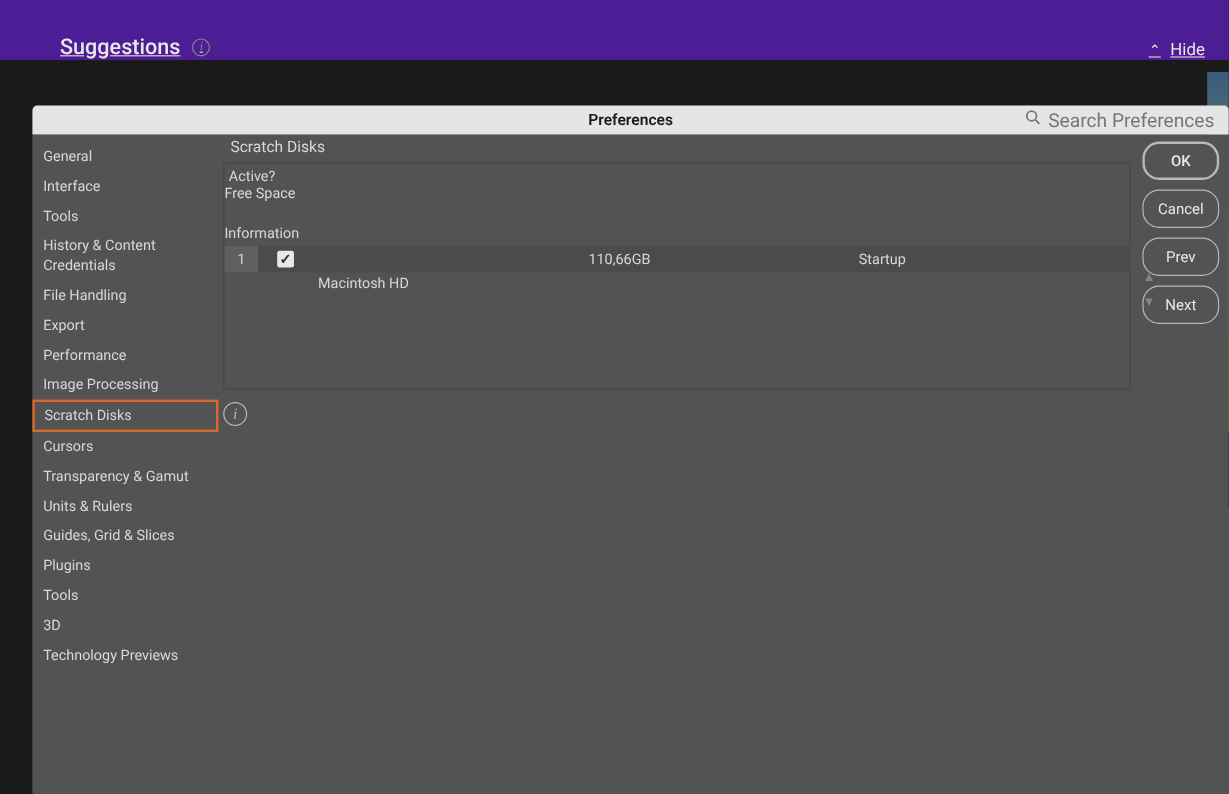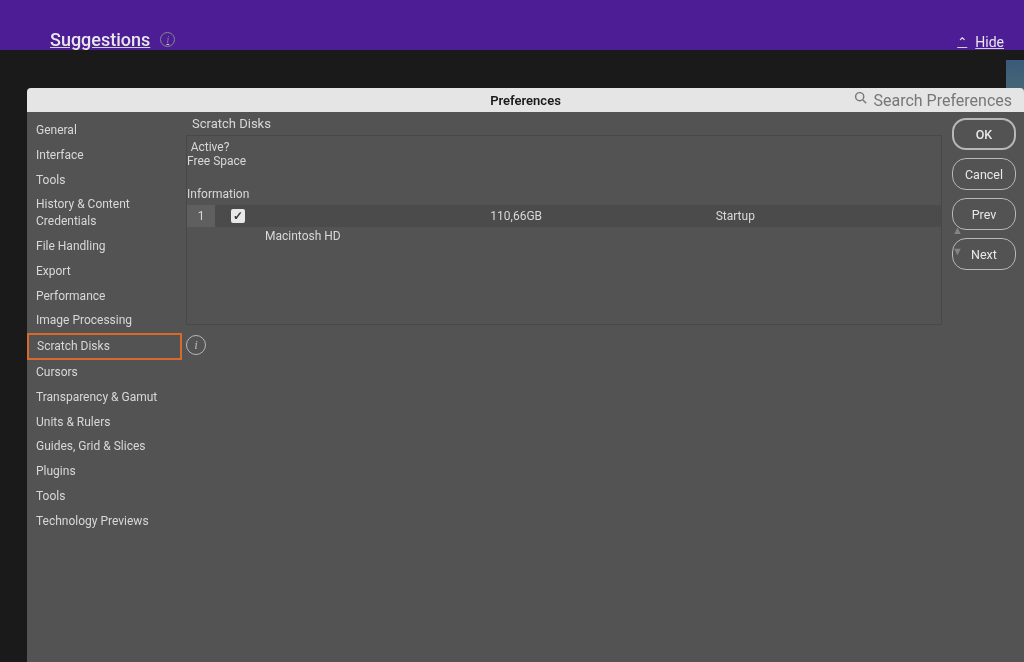--- a/index.html
+++ b/index.html
@@ -99,20 +99,21 @@
         <div class="sb-item">Export</div>
         <div class="sb-item">Performance</div>
         <div class="sb-item">Image Processing</div>
         <div class="sb-item selected">Scratch Disks</div>
         <div class="sb-item">Cursors</div>
         <div class="sb-item">Transparency &amp; Gamut</div>
         <div class="sb-item">Units &amp; Rulers</div>
         <div class="sb-item">Guides, Grid &amp; Slices</div>
         <div class="sb-item">Plugins</div>
         <div class="sb-item">Tools</div>
+        <div class="sb-item">3D</div>
         <div class="sb-item">Technology Previews</div>
       </div>
 
     <div id="main">
       <div id="panel">
         <div class="panel-title">Scratch Disks</div>
         <div id="disk-box">
           <div id="disk-header">
             <div class="th-num"></div>
             <div class="th-active">Active?</div>

